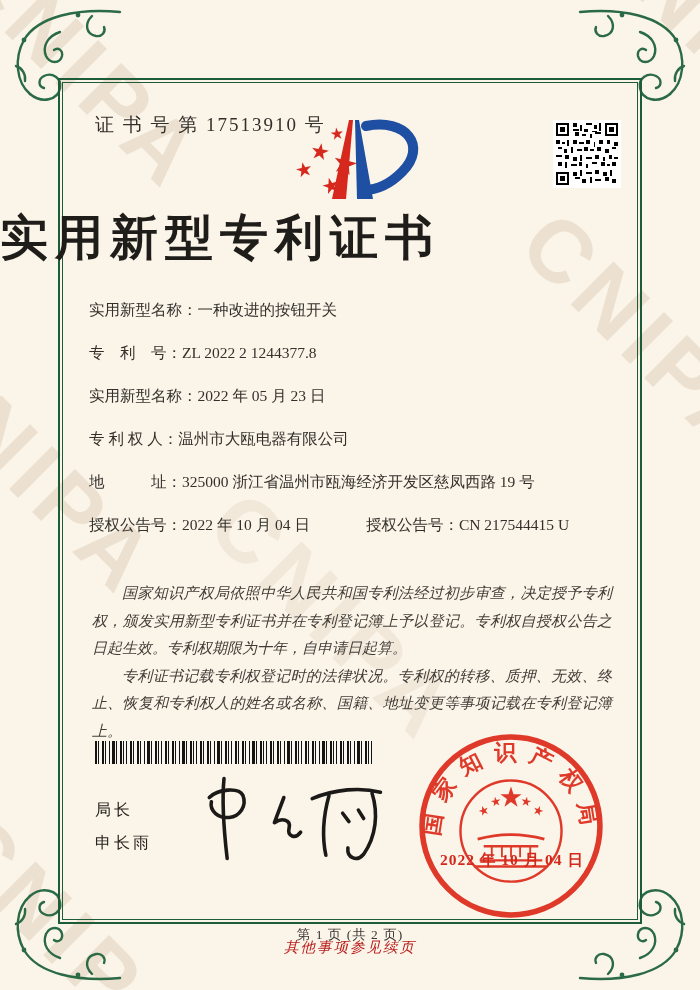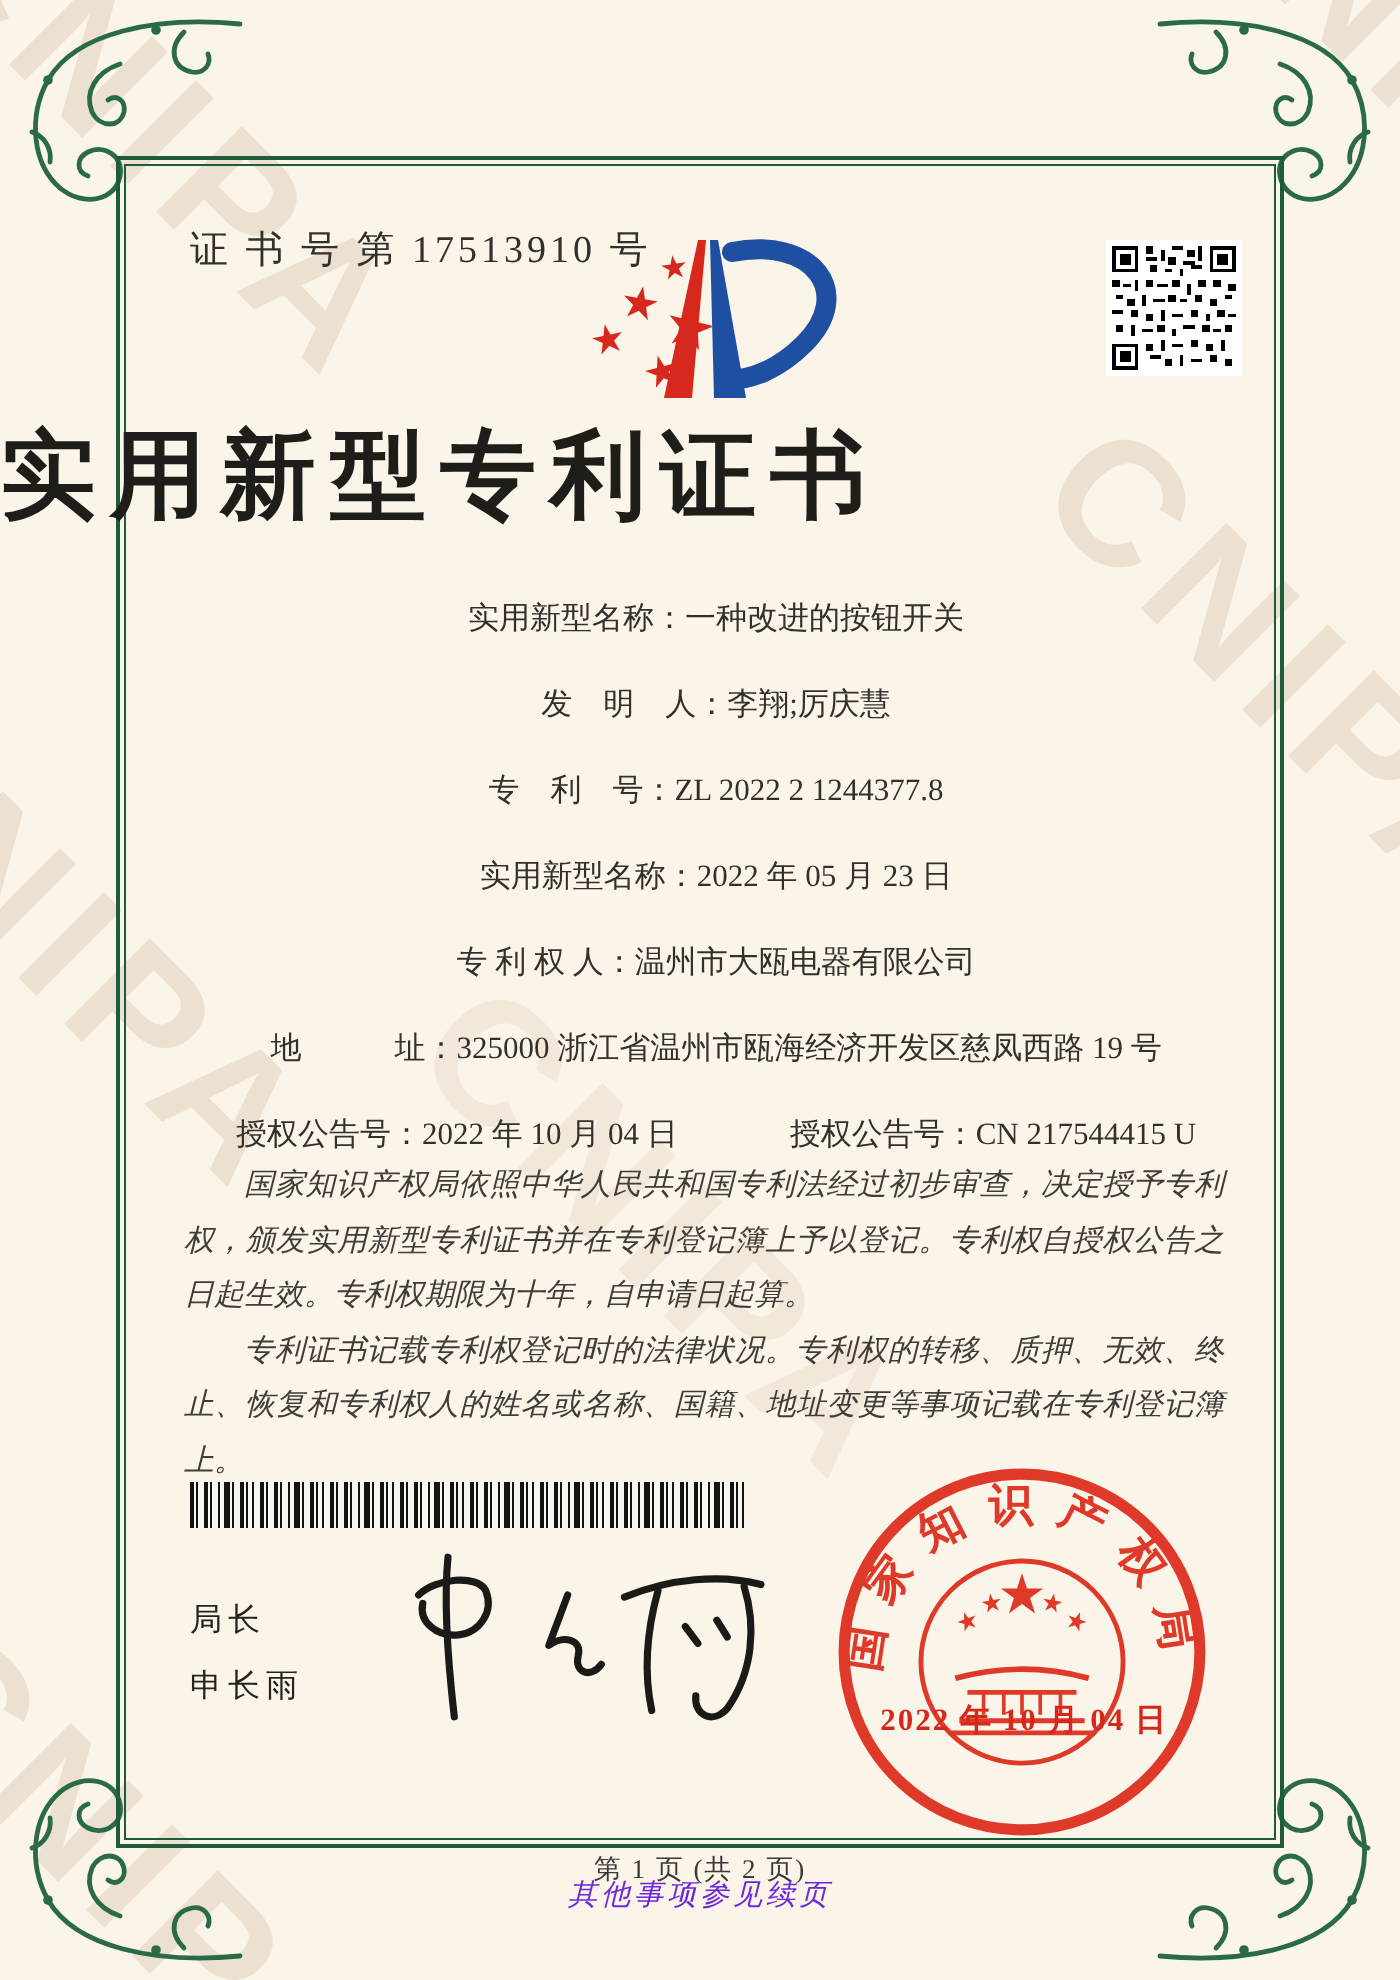--- a/index.html
+++ b/index.html
@@ -44,21 +44,21 @@
     letter-spacing:2px; color:#33302c; z-index:3;
   }
   .logo { position:absolute; left:282px; top:106px; width:162px; height:102px; z-index:3; }
   .qr   { position:absolute; left:553px; top:120px; width:68px; height:68px; background:#fff; padding:3px; z-index:3; }
   .qr svg{ width:100%; height:100%; }
   .title {
     position:absolute; left:0; top:206px; width:564px; text-align:left;
     font-size:48px; font-weight:bold; letter-spacing:7px; color:#1f1d1a; z-index:3;
   }
   
-  .fields { position:absolute; left:102px; top:288px; width:512px; z-index:3;text-align:center; }
+  .fields { position:absolute; left:89px; top:288px; width:512px; z-index:3; }
   .field-row { height:43px; line-height:43px; font-size:15.5px; white-space:nowrap; }
   .f-label { color:#33302c; }
   .f-value { color:#33302c; }
   .grant-row .sep { display:inline-block; width:56px; }
   
   .body-text {
     position:absolute; left:92px; top:580px; width:520px; z-index:3;
     font-size:15px; line-height:27.5px; text-align:justify;
     font-style:italic; color:#403c37;
   }
@@ -89,21 +89,21 @@
     position:absolute; left:422px; top:850px; width:180px; text-align:center;
     font-size:15.5px; letter-spacing:1px; color:#d5281c; font-weight:bold; z-index:5;
   }
   
   .page-num {
     position:absolute; left:0; top:926px; width:700px; text-align:center;
     font-size:13.5px; letter-spacing:1px; color:#3b3835; z-index:3;
   }
   .cont-note {
     position:absolute; left:0; top:938px; width:700px; text-align:center;
-    font-size:14.5px; letter-spacing:2px; color:#6d28d9; font-style:italic; z-index:3;
+    font-size:14.5px; letter-spacing:2px; color:#b91c1c; font-style:italic; z-index:3;
   }
 </style>
 </head>
 <body>
 
 <div class="page">
 
   <div class="wm wm1">CNIPA</div>
   <div class="wm wm2">CNIPA</div>
   <div class="wm wm3">CNIPA</div>
@@ -192,23 +192,20 @@
         M27,22h2v1h-2z M30,21h2v2h-2z M9,26h2v2h-2z M13,25h1v3h-1z M16,26h3v1h-3z M21,25h2v2h-2z M25,26h2v2h-2z
         M29,25h1v3h-1z M10,29h3v1h-3z M14,30h2v2h-2z M18,29h1v3h-1z M21,30h3v1h-3z M26,29h2v2h-2z M30,30h2v2h-2z"></path>
     </svg>
   </div>
 
   <div class="title">实用新型专利证书</div>
 
   <div class="fields">
     <div class="field-row">
       <span class="f-label">实用新型名称：</span><span class="f-value">一种改进的按钮开关</span>
-    </div>
-    <div class="field-row">
-      <span class="f-label">发　明　人：</span><span class="f-value">李翔;厉庆慧</span>
     </div>
     <div class="field-row">
       <span class="f-label">专　利　号：</span><span class="f-value">ZL 2022 2 1244377.8</span>
     </div>
     <div class="field-row">
       <span class="f-label">实用新型名称：</span><span class="f-value">2022 年 05 月 23 日</span>
     </div>
     <div class="field-row">
       <span class="f-label">专 利 权 人：</span><span class="f-value">温州市大瓯电器有限公司</span>
     </div>

